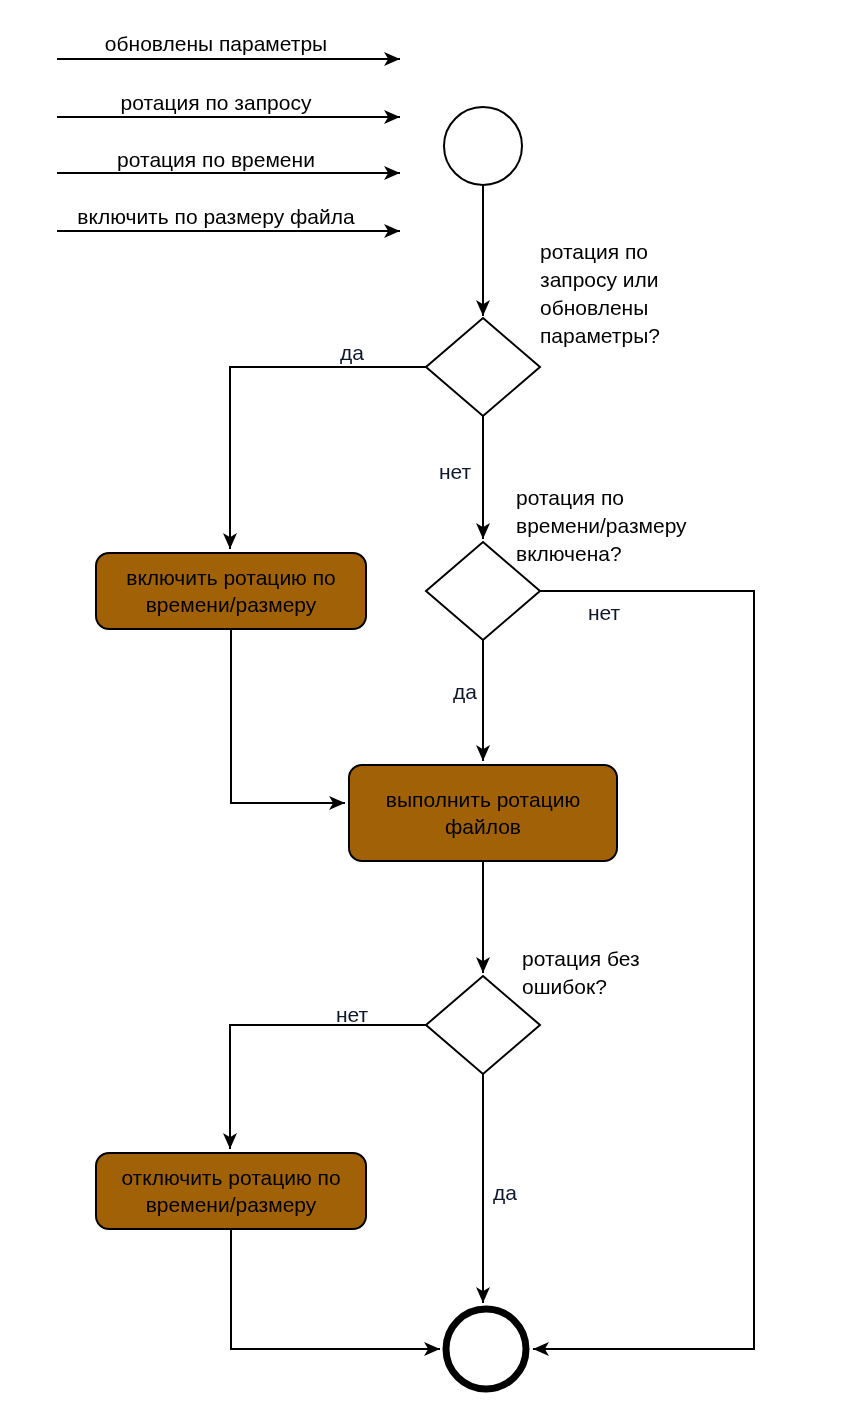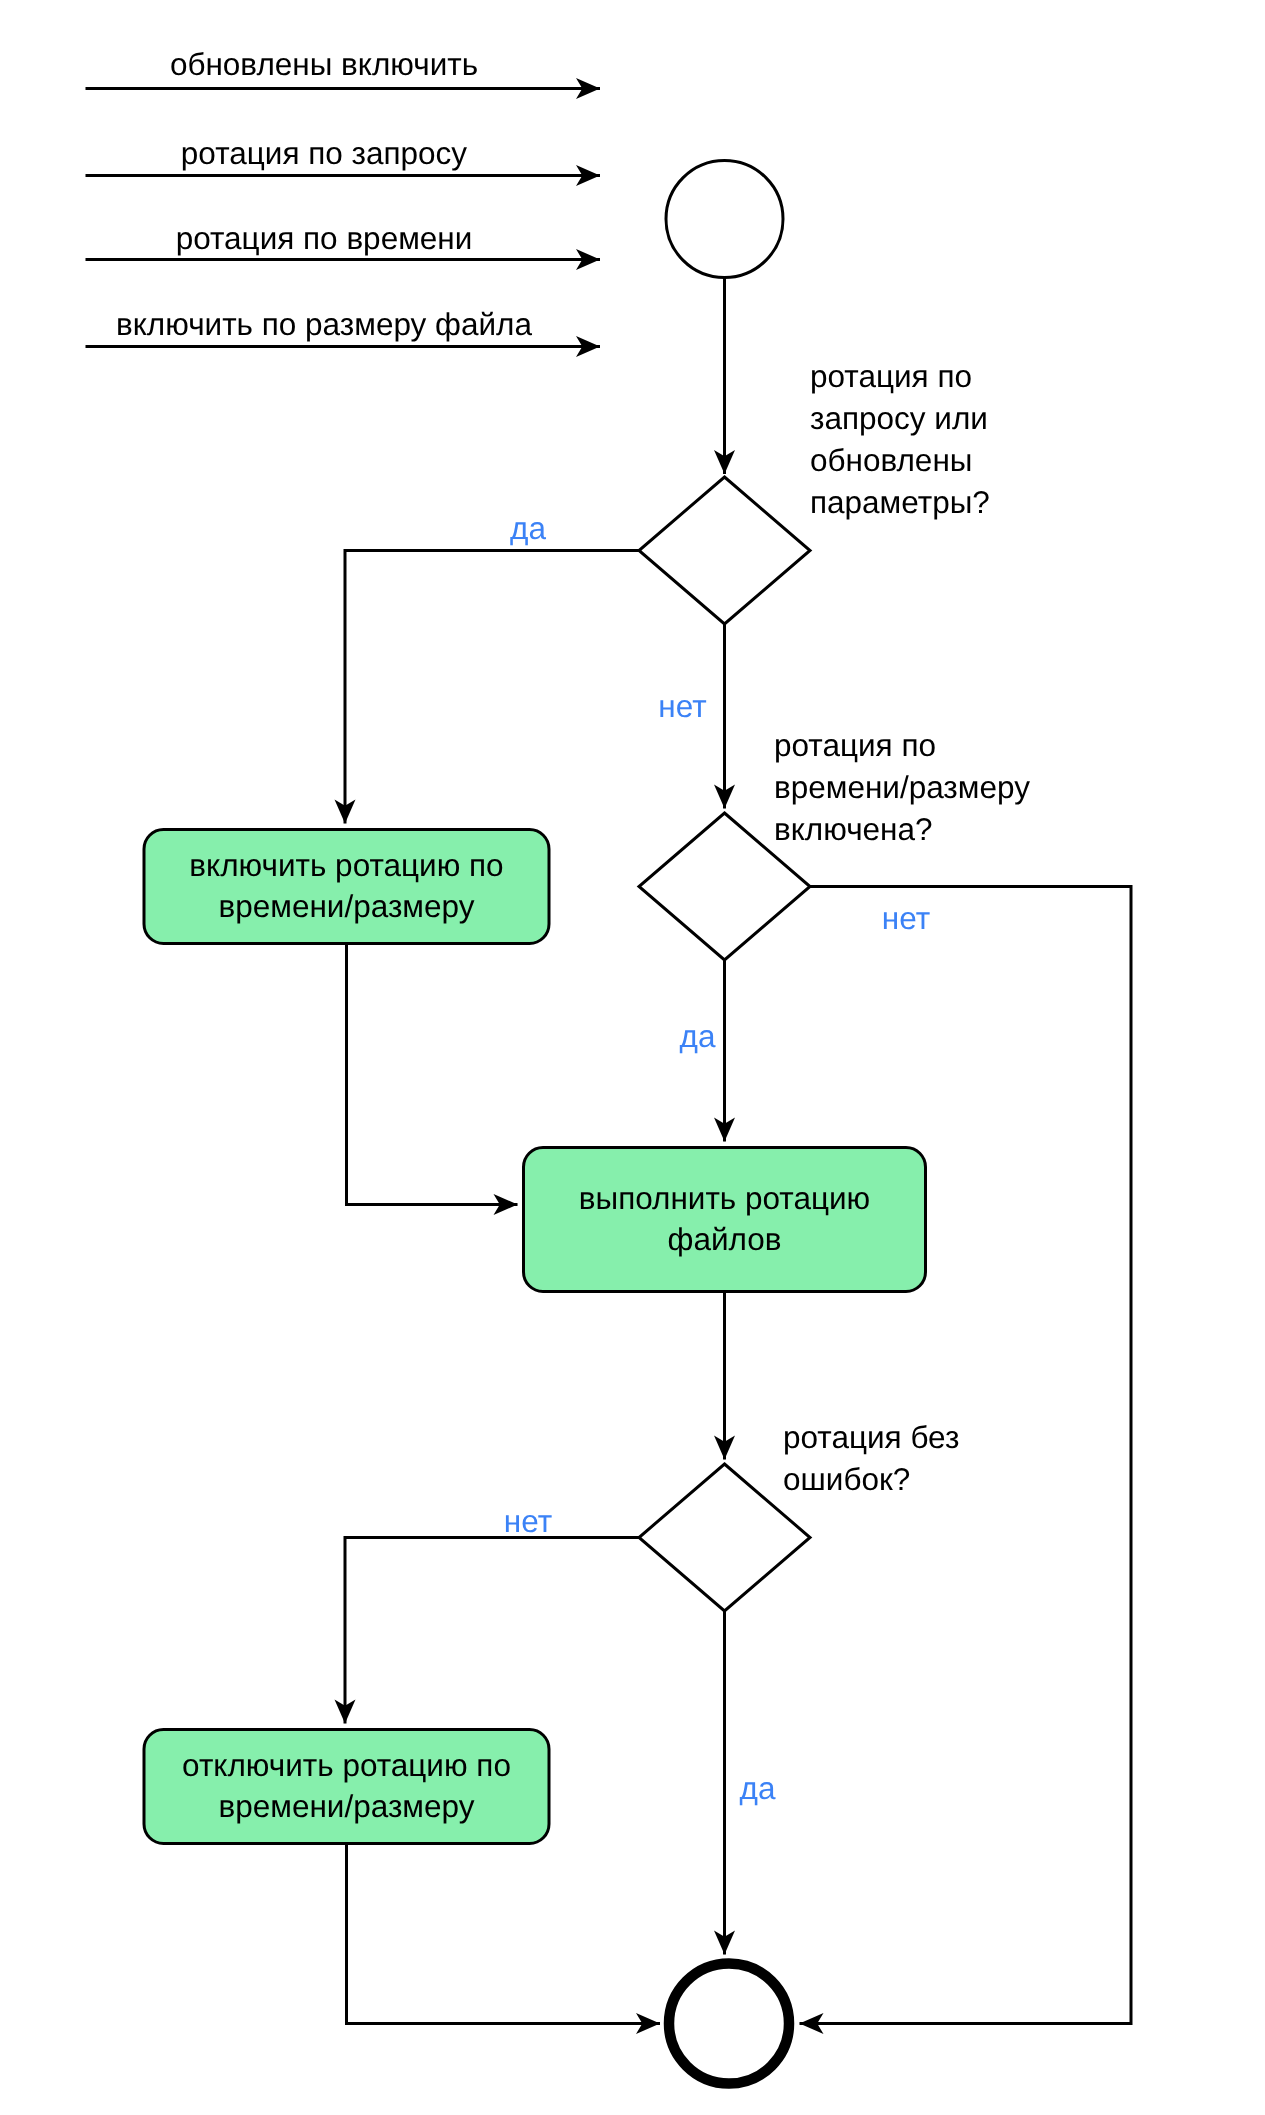--- a/index.html
+++ b/index.html
@@ -31,29 +31,29 @@
   .qlbl {
     position: absolute;
     color: #000000;
     font-size: 21px;
     line-height: 28px;
     text-align: left;
     white-space: pre-line;
   }
   .branch {
     position: absolute;
-    color: #3b82f6;
+    color: #0f172a;
     font-size: 21px;
     line-height: 24px;
     text-align: center;
   }
   .process {
     position: absolute;
     box-sizing: border-box;
-    background: #86efac;
+    background: #a16207;
     border: 2px solid #000000;
     border-radius: 14px;
     display: flex;
     align-items: center;
     justify-content: center;
     text-align: center;
     color: #000000;
     font-size: 21px;
     line-height: 27px;
     white-space: pre-line;
@@ -103,21 +103,21 @@
 
     <path d="M426,1025 H230 V1149" stroke="#000000" stroke-width="2" fill="none" marker-end="url(#arrow)"></path>
 
     <path d="M483,1074 V1303" stroke="#000000" stroke-width="2" fill="none" marker-end="url(#arrow)"></path>
 
     <path d="M231,1230 V1349 H440" stroke="#000000" stroke-width="2" fill="none" marker-end="url(#arrow)"></path>
 
     <circle cx="486" cy="1349" r="40" fill="#ffffff" stroke="#000000" stroke-width="7"></circle>
   </svg>
 
-  <div class="lbl" style="left:46px; top:31px;  width:340px;">обновлены включить</div>
+  <div class="lbl" style="left:46px; top:31px;  width:340px;">обновлены параметры</div>
   <div class="lbl" style="left:46px; top:90px;  width:340px;">ротация по запросу</div>
   <div class="lbl" style="left:46px; top:147px; width:340px;">ротация по времени</div>
   <div class="lbl" style="left:46px; top:204px; width:340px;">включить по размеру файла</div>
 
   <div class="qlbl" style="left:540px; top:238px; width:170px;">ротация по
 запросу или
 обновлены
 параметры?</div>
   <div class="qlbl" style="left:516px; top:484px; width:220px;">ротация по
 времени/размеру

